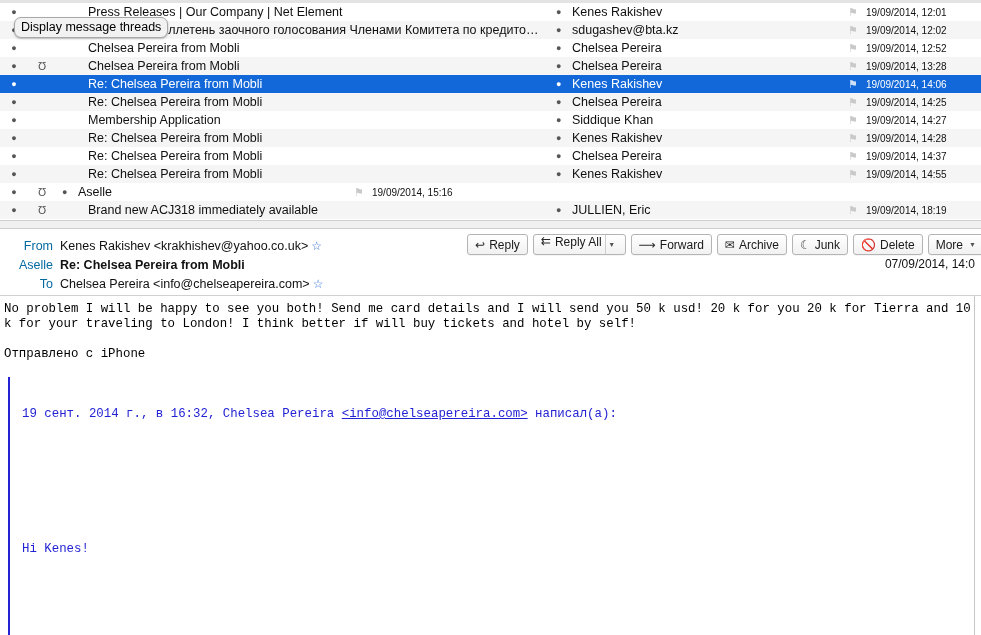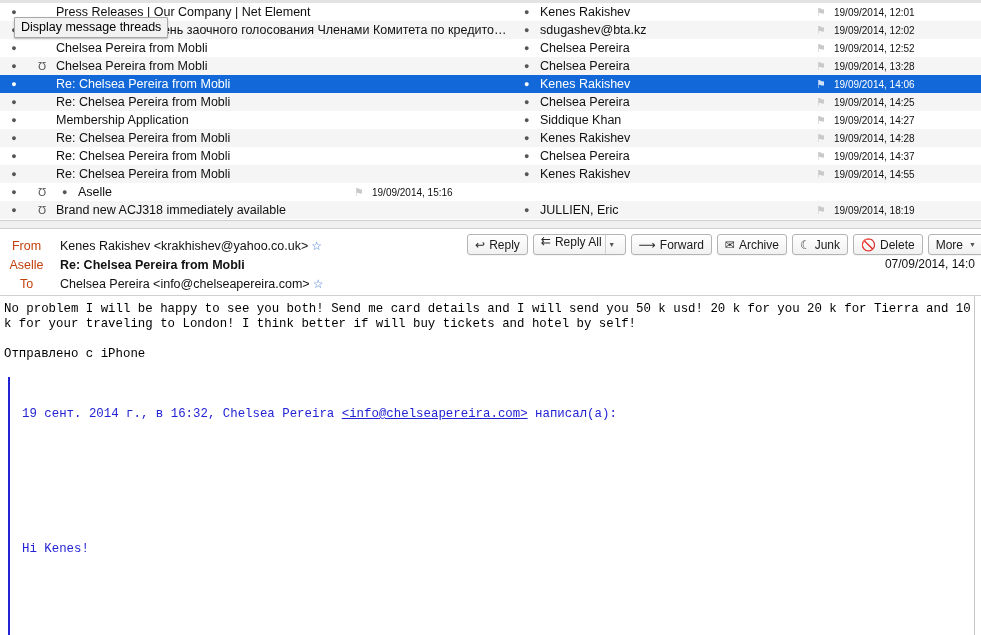--- a/index.html
+++ b/index.html
@@ -36,20 +36,21 @@
   }
   .msg-row.selected .c-dot { color: #fff; }
   .c-attach {
     width: 28px; flex: 0 0 28px; text-align: center;
     font-size: 11px; line-height: 1; color: #4a4a4a;
   }
   .c-subject {
     flex: 0 0 462px; width: 462px;
     overflow: hidden; text-overflow: ellipsis; white-space: nowrap;
     padding-right: 8px;
+    margin-left: 32px;
   }
   .c-dot2 {
     width: 22px; flex: 0 0 22px; text-align: left;
     font-size: 9px; line-height: 1; color: #555; padding-left: 6px;
   }
   .msg-row.selected .c-dot2 { color: #fff; }
   .c-sender {
     flex: 0 0 268px; width: 268px;
     overflow: hidden; text-overflow: ellipsis; white-space: nowrap;
   }
@@ -61,41 +62,41 @@
   .c-date { flex: 1 1 auto; font-size: 10px; }
 
   
   #tooltip {
     position: absolute; left: 14px; top: 14px;
     background: #f2f2f2;
     border: 1px solid #a8a8a8;
     padding: 2px 6px 3px 6px;
     font-size: 12.5px; color: #000;
     box-shadow: 0 1px 2px rgba(0,0,0,0.25);
-    z-index: 50; white-space: nowrap; border-radius: 1px;
+    z-index: 50; white-space: nowrap; border-radius: 7px;
   }
 
   
   #splitter {
     position: absolute; left: 0; top: 220px; width: 981px; height: 9px;
     background: #f0f0f0;
     border-top: 1px solid #cfcfcf;
     border-bottom: 1px solid #cfcfcf;
   }
 
   
   #detail-header {
     position: absolute; left: 0; top: 229px; width: 981px; height: 67px;
     background: #ffffff;
     border-bottom: 1px solid #d0d0d0;
   }
   .hdr-line { position: absolute; left: 0; font-size: 12.5px; white-space: nowrap; }
   .hdr-label {
-    display: inline-block; width: 60px; text-align: center;
-    color: #c2410c; padding-right: 7px; font-size: 12.5px;
+    display: inline-block; width: 60px; text-align: right;
+    color: #0369a1; padding-right: 7px; font-size: 12.5px;
   }
   .hdr-value { color: #111; }
   .hdr-value.bold { font-weight: bold; }
   .star {
     display: inline-block; color: #3a76d8; font-size: 12px;
     margin-left: 3px; vertical-align: baseline;
   }
 
   
   #toolbar {

